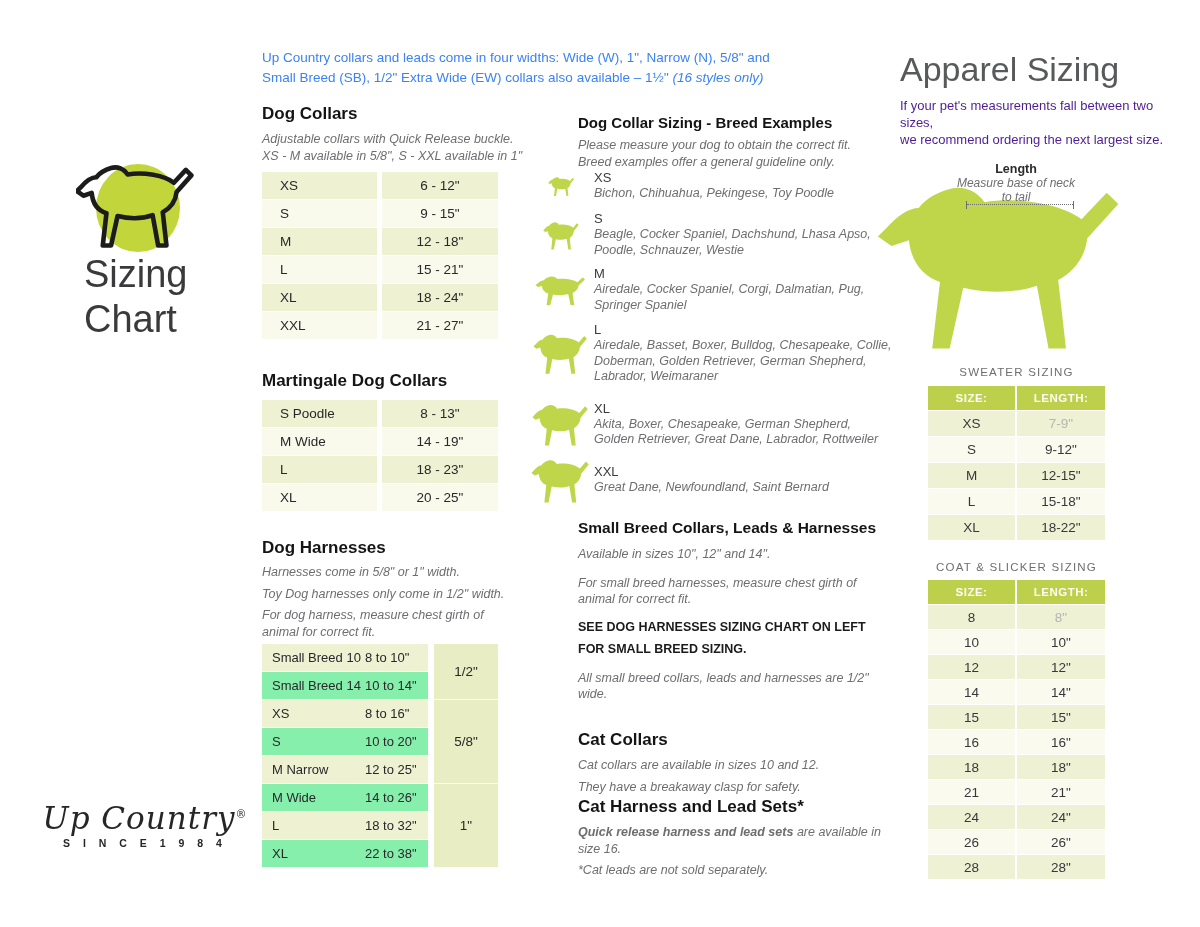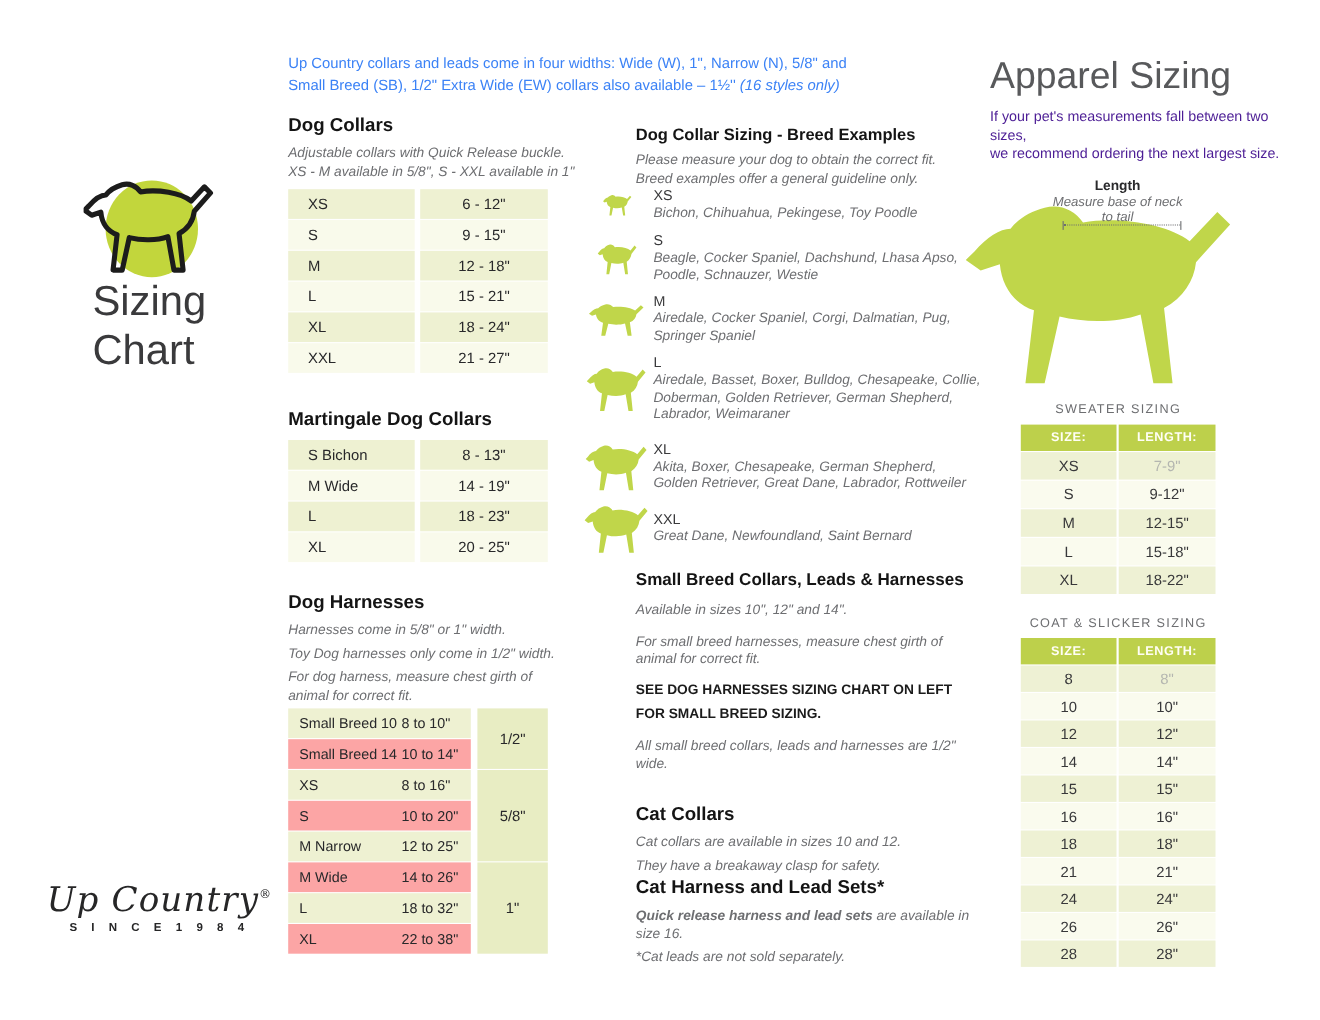--- a/index.html
+++ b/index.html
@@ -26,21 +26,21 @@
   .note{font-size:12.5px;line-height:16.5px;font-style:italic;color:#6d6e71;}
   .ctable{position:absolute;width:236px;}
   .crow{display:flex;height:27px;margin-bottom:1px;font-size:13.5px;color:#28282a;}
   .crow .c1{width:115px;margin-right:5px;display:flex;align-items:center;padding-left:18px;box-sizing:border-box;}
   .crow .c2{flex:1;display:flex;align-items:center;justify-content:center;}
   .crow.dark .c1,.crow.dark .c2{background:#eef1d2;}
   .crow.light .c1,.crow.light .c2{background:#f9faeb;}
 
   .htable{position:absolute;left:262px;top:644px;width:236px;}
   .hrow{height:27px;margin-bottom:1px;width:166px;background:#eef1d2;position:relative;display:flex;align-items:center;font-size:13px;color:#28282a;}
-  .hrow.light{background:#fca5a5;}
+  .hrow.light{background:#86efac;}
   .hrow .n{padding-left:10px;}
   .hrow .r{position:absolute;left:103px;}
   .wgroup{position:absolute;left:172px;width:64px;background:#e8edc3;display:flex;align-items:center;justify-content:center;font-size:13.5px;color:#28282a;}
 
   
   .mid-head{position:absolute;left:578px;font-size:15px;font-weight:bold;color:#141414;}
   .mid-note{position:absolute;left:578px;width:310px;}
   .breed-entry{position:absolute;left:528px;display:flex;align-items:center;}
   .breed-icon-box{width:66px;display:flex;justify-content:center;flex:none;}
   .dog-fill{fill:#c0d64a;}
@@ -141,21 +141,21 @@
       </div>
     <div class="crow light">
         <div class="c1">XXL</div>
         <div class="c2">21 - 27"</div>
       </div>
   </div>
 
   <div class="h2a" style="left:262px;top:371px">Martingale Dog Collars</div>
   <div class="ctable" style="left:262px;top:400px">
     <div class="crow dark">
-        <div class="c1">S Bichon</div>
+        <div class="c1">S Poodle</div>
         <div class="c2">8 - 13"</div>
       </div>
     <div class="crow light">
         <div class="c1">M Wide</div>
         <div class="c2">14 - 19"</div>
       </div>
     <div class="crow dark">
         <div class="c1">L</div>
         <div class="c2">18 - 23"</div>
       </div>

